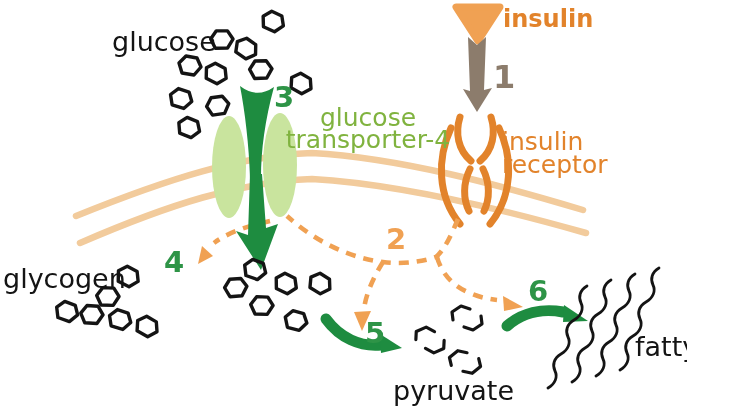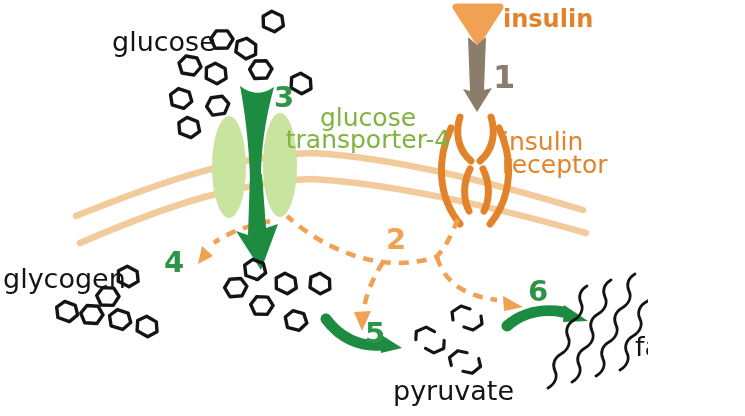--- a/index.html
+++ b/index.html
@@ -1,18 +1,18 @@
 <!DOCTYPE html>
 <html style="--orange: #e2832b; --orange-light: #f0a153; --green-dark: #1e8c40; --green-number: #2e9447; --green-light: #c9e49e; --green-text: #80b33f; --membrane-tan: #f2cb9c; --gray-brown: #8c7c6c; --ink: #141414;"><head>
 <meta charset="utf-8">
 <style>
   html,body{margin:0;padding:0;background:#fff;}
   .stage{
     position:relative;width:648px;height:416px;background:#ffffff;
-    font-family:"DejaVu Sans", sans-serif;overflow:hidden;
+    font-family:"DejaVu Sans", sans-serif;overflow:hidden;padding-left:39px;
   }
   svg{position:absolute;left:0;top:0;}
   .membrane{stroke:var(--membrane-tan);stroke-width:6.5;fill:none;stroke-linecap:round}
   .receptor{stroke:var(--orange);stroke-width:7;fill:none;stroke-linecap:round}
   .dash{stroke:var(--orange-light);stroke-width:4.6;fill:none;stroke-dasharray:10 8}
   .dash-head{fill:var(--orange-light);stroke:none}
   .gchan{fill:var(--green-dark);stroke:none}
   .gswoosh{stroke:var(--green-dark);stroke-width:11;fill:none;stroke-linecap:round}
   .ghead{fill:var(--green-dark);stroke:none}
   .glut-ellipse{fill:var(--green-light);stroke:none}

